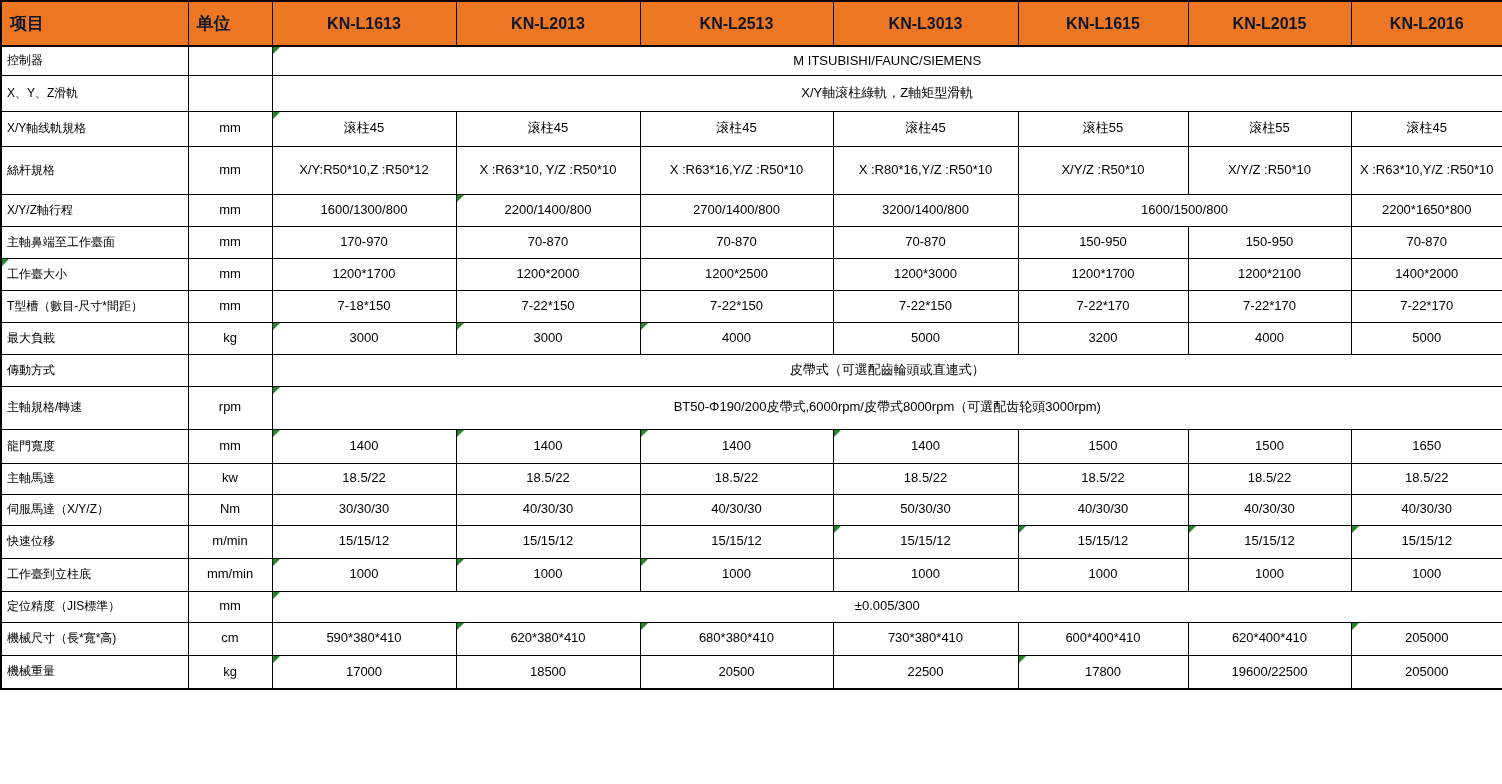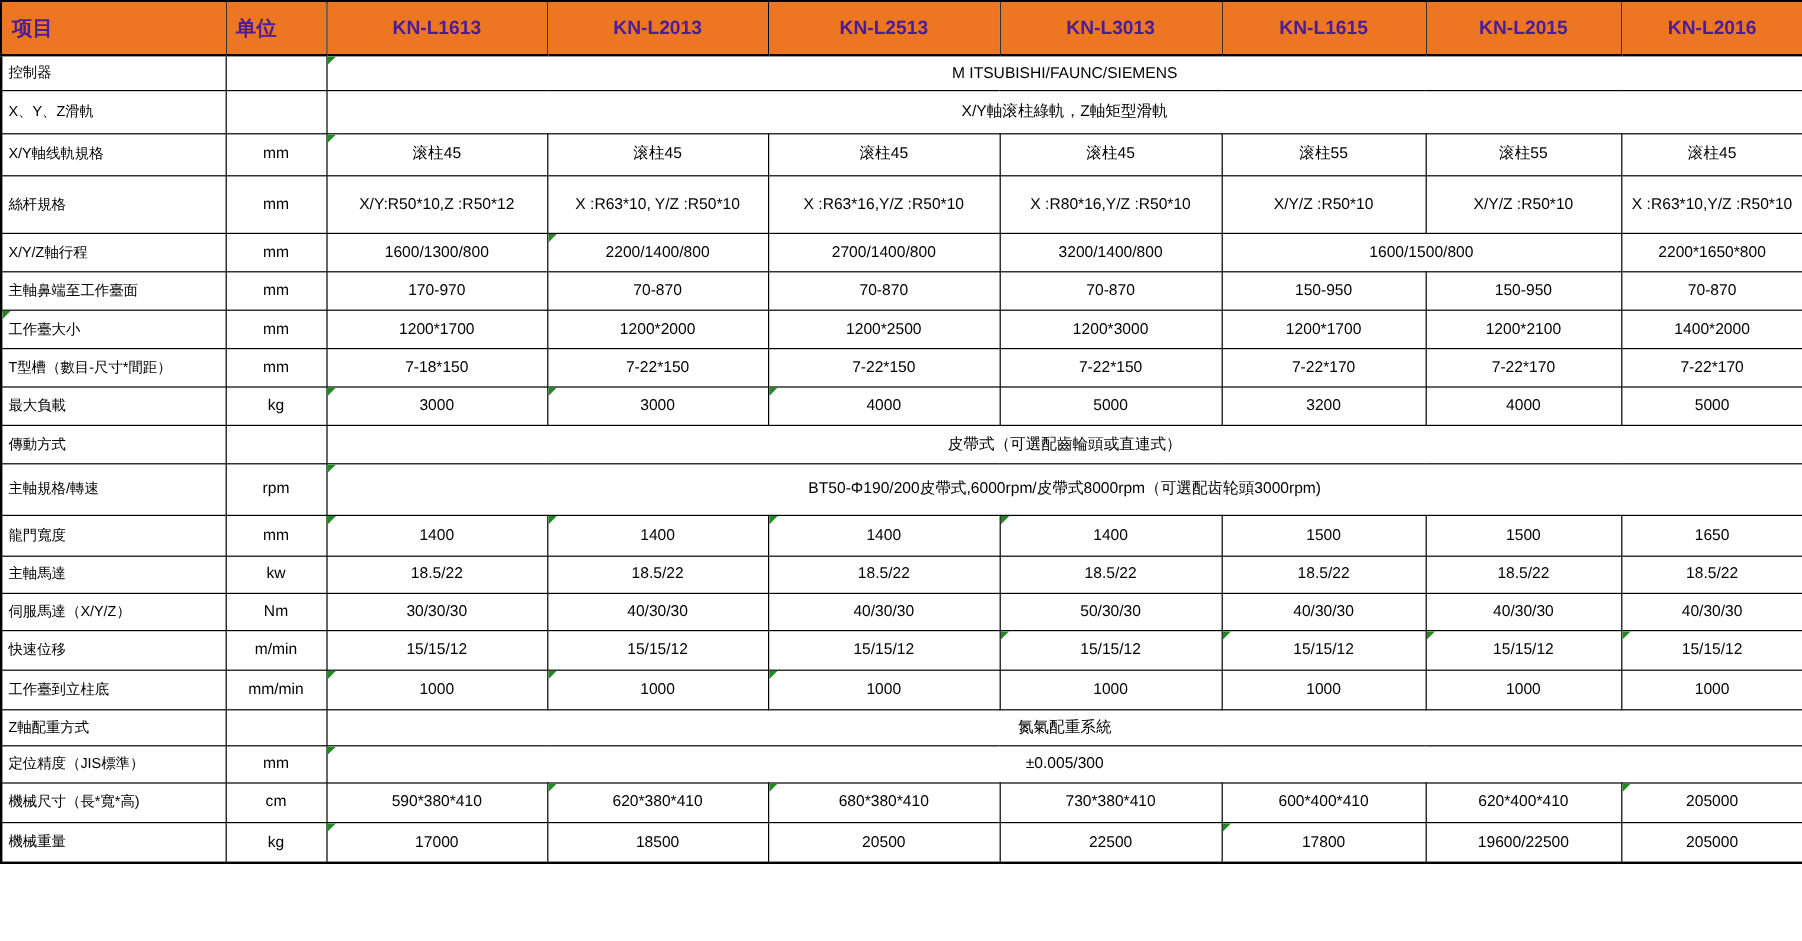--- a/index.html
+++ b/index.html
@@ -1,20 +1,20 @@
 <!DOCTYPE html>
 <html><head>
 <meta charset="utf-8">
 <style>
   html,body{margin:0;padding:0;background:#ffffff;}
   body{width:1502px;height:784px;font-family:"Liberation Sans","DejaVu Sans",sans-serif;}
   table{border-collapse:collapse;table-layout:fixed;width:1502px;border:2px solid #000;}
   th,td{border:1px solid #000;overflow:hidden;position:relative;vertical-align:middle;
         font-size:13px;color:#000;text-align:center;padding:0 5px;line-height:1.25;}
-  thead th{background:#ed7622;color:#4c1d95;font-weight:bold;font-size:17px;height:43px;
+  thead th{background:#ed7622;color:#0f172a;font-weight:bold;font-size:17px;height:43px;
            border-bottom:2px solid #000;}
   thead th.model{font-size:16px;margin-left:20px;}
   thead th.left-h{text-align:left;padding-left:8px;}
   td.item{text-align:left;padding-left:5px;font-size:12px;}
   td.unit{font-size:13px;}
   .tri{position:absolute;top:0;left:0;width:0;height:0;
        border-top:7px solid #1f8a1f;border-right:7px solid transparent;}
 </style>
 </head>
 <body>
@@ -189,25 +189,20 @@
         <td class="item"><span>工作臺到立柱底</span></td>
         <td class="unit"><span>mm/min</span></td>
         <td><span class="tri"></span><span>1000</span></td>
         <td><span class="tri"></span><span>1000</span></td>
         <td><span class="tri"></span><span>1000</span></td>
         <td><span>1000</span></td>
         <td><span>1000</span></td>
         <td><span>1000</span></td>
         <td><span>1000</span></td>
       </tr>
-      <tr style="height: 30px;">
-        <td class="item"><span>Z軸配重方式</span></td>
-        <td class="unit"><span></span></td>
-        <td colspan="7"><span>氮氣配重系統</span></td>
-      </tr>
       <tr style="height: 31px;">
         <td class="item"><span>定位精度（JIS標準）</span></td>
         <td class="unit"><span>mm</span></td>
         <td colspan="7"><span class="tri"></span><span>±0.005/300</span></td>
       </tr>
       <tr style="height: 33px;">
         <td class="item"><span>機械尺寸（長*寬*高)</span></td>
         <td class="unit"><span>cm</span></td>
         <td><span>590*380*410</span></td>
         <td><span class="tri"></span><span>620*380*410</span></td>

